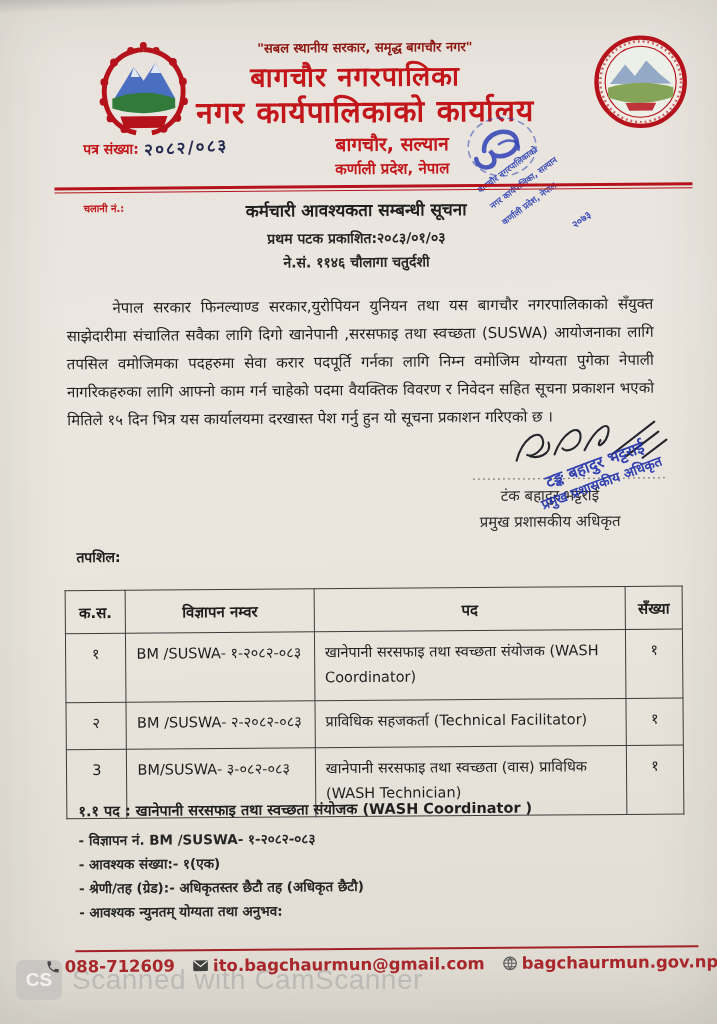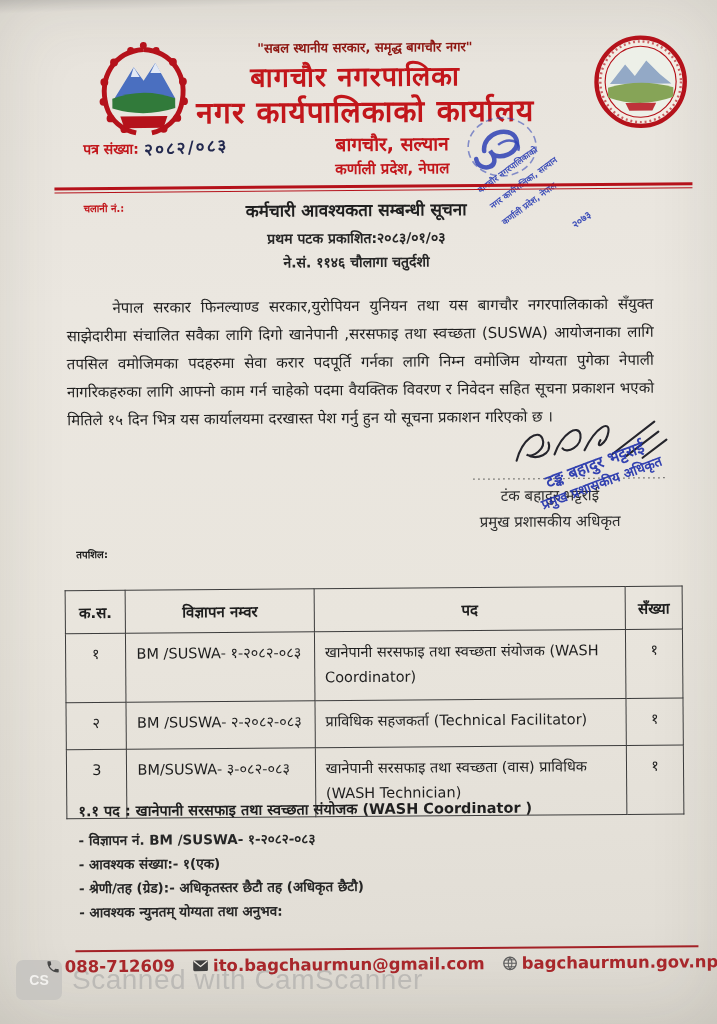--- a/index.html
+++ b/index.html
@@ -42,21 +42,21 @@
   .sig-wrap{left:430px;top:412px;width:260px;height:135px;}
   .sig-svg{position:absolute;right:8px;top:0;}
   .sig-dots{position:absolute;left:30px;right:10px;top:62px;text-align:center;font-size:11px;letter-spacing:1.5px;color:#3a3a3a;}
   .sig-name{position:absolute;left:0;right:20px;top:74px;text-align:center;font-size:15px;color:#2c2c2c;}
   .sig-title{position:absolute;left:0;right:20px;top:100px;text-align:center;font-size:15px;color:#2c2c2c;}
   .sig-stamp{position:absolute;left:48px;top:42px;width:240px;transform:rotate(-20deg);color:#2334ad;font-weight:bold;text-align:center;opacity:.92;}
   .sig-stamp .l1{font-size:16px;}
   .sig-stamp .l2{font-size:13.5px;}
 
   
-  .tapsil{left:76px;top:545px;font-size:10px;font-weight:bold;color:#1d1d1d;}
+  .tapsil{left:76px;top:545px;font-size:14px;font-weight:bold;color:#1d1d1d;}
   table.vac{position:absolute;left:64px;top:588px;width:618px;border-collapse:collapse;background:transparent;}
   table.vac th,table.vac td{border:1.3px solid #3c3c3c;color:#1e1e1e;}
   table.vac th{font-size:15px;font-weight:bold;text-align:center;height:38px;padding:2px 4px;}
   table.vac td{font-size:14.5px;padding:8px 10px;vertical-align:top;line-height:1.7;}
   .c-sn{width:44px;text-align:center;}
   .c-adv{width:188px;}
   .c-pos{width:340px;}
   .c-qty{width:40px;text-align:center;}
   tr.r1 td{height:52px;}
   tr.r2 td{height:30px;}
@@ -67,21 +67,21 @@
   .d-head{font-size:14.5px;font-weight:bold;margin-bottom:8px;}
   .d-item{font-size:13.5px;font-weight:bold;line-height:24px;color:#262626;}
 
   
   .f-rule{left:72px;right:22px;top:948px;height:1.5px;background:#a32126;}
   .f-contacts{left:60px;right:20px;top:955px;display:flex;justify-content:center;align-items:center;gap:18px;font-size:16.5px;font-weight:bold;color:#a8272b;}
   .f-item{display:flex;align-items:center;gap:4px;white-space:nowrap;}
 
   
   .cs-badge{position:absolute;left:16px;top:960px;width:46px;height:40px;background:#c7c5c1;border-radius:7px;
-    display:flex;align-items:center;justify-content:center;color:#f6f5f3;font-weight:bold;font-size:14px;
+    display:flex;align-items:center;justify-content:center;color:#f6f5f3;font-weight:bold;font-size:19px;
     font-family:"Liberation Sans",sans-serif;z-index:1;opacity:.9;}
   .wm-text{position:absolute;left:72px;top:964px;font-size:28px;color:#bbb9b5;z-index:1;opacity:.95;
     font-family:Liberation Sans, sans-serif;letter-spacing:.5px;}
 </style>
 </head>
 <body>
 
 <div class="page">
 
   <div class="cs-badge">CS</div>

